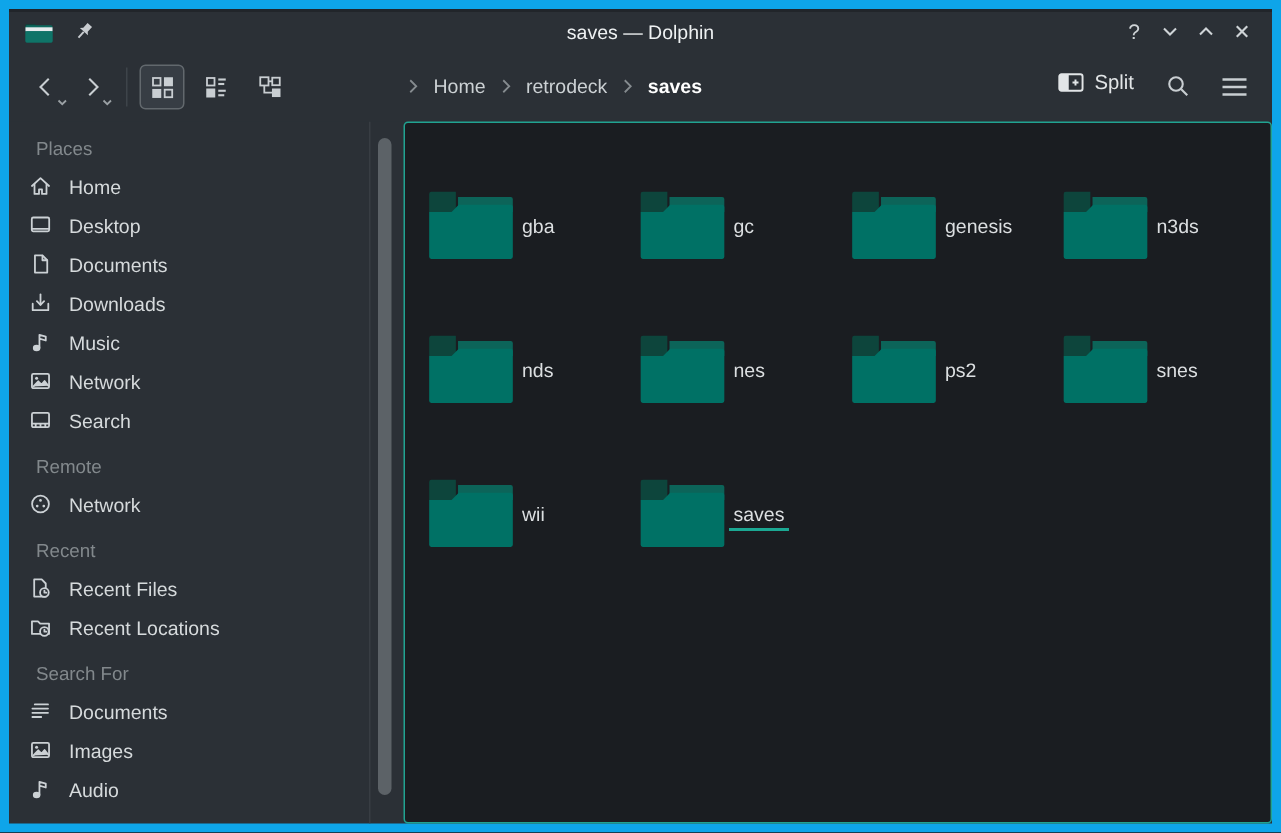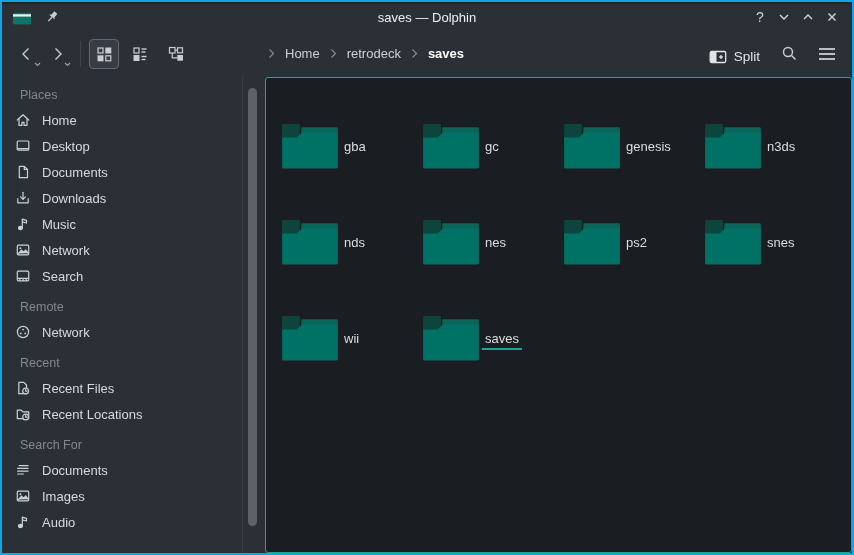--- a/index.html
+++ b/index.html
@@ -1,19 +1,19 @@
 <!DOCTYPE html>
 <html><head>
 <meta charset="utf-8">
 <style>
   * { margin:0; padding:0; box-sizing:border-box; }
   html,body { width:854px; height:555px; overflow:hidden; background:#15181b;
               font-family:"Liberation Sans","DejaVu Sans",sans-serif; }
   .window { width:854px; height:555px; background:#2b3036; display:flex; flex-direction:column;
-            border:2px solid #0ea5e9; position:relative; }
+            border:6px solid #0ea5e9; position:relative; }
 
   
   .titlebar { height:28px; background:#2b3036; display:flex; align-items:center;
               padding:0 10px; position:relative; flex:0 0 auto; border-top:2px solid #21252a; }
   .tb-left { display:flex; align-items:center; gap:12px; z-index:2; }
   .tb-title { position:absolute; left:0; right:0; text-align:center; font-size:13px;
               color:#eef1f2; pointer-events:none; }
   .tb-right { margin-left:auto; display:flex; align-items:center; gap:4px; z-index:2; }
   .winbtn { width:20px; height:20px; display:flex; align-items:center; justify-content:center;
             color:#cfd4d7; border-radius:3px; cursor:default; }
@@ -27,21 +27,21 @@
   .toolbtn .drop-caret { position:absolute; right:1px; bottom:2px; color:#9aa0a4; }
   .toolbtn.active { background:#373d44; border:1px solid #62686d; }
   .tb-sep { width:1px; height:26px; background:#3e444a; margin:0 8px; }
   .viewgroup { display:flex; align-items:center; gap:6px; }
 
   .breadcrumb { display:flex; align-items:center; gap:9px; margin-left:76px; font-size:13px; }
   .crumb { color:#ccd1d4; }
   .crumb.current { color:#ffffff; font-weight:bold; }
   .crumb-chevron { color:#858b8f; display:flex; }
 
-  .tb-rightcluster { margin-left:auto; display:flex; align-items:flex-end; gap:8px; }
+  .tb-rightcluster { margin-left:auto; display:flex; align-items:flex-start; gap:8px; }
   .splitbtn { display:flex; align-items:center; gap:7px; color:#e2e5e7; font-size:13.5px;
               padding:4px 6px; border-radius:4px; }
 
   
   .content { flex:1; display:flex; min-height:0; }
 
   .sidebar { width:263px; flex:0 0 auto; position:relative; overflow:hidden; padding-top:6px; }
   .side-header { height:24px; line-height:24px; padding-left:18px; font-size:12.5px;
                  color:#82888c; margin-top:0; }
   .side-section + .side-section .side-header { margin-top:6px; }

